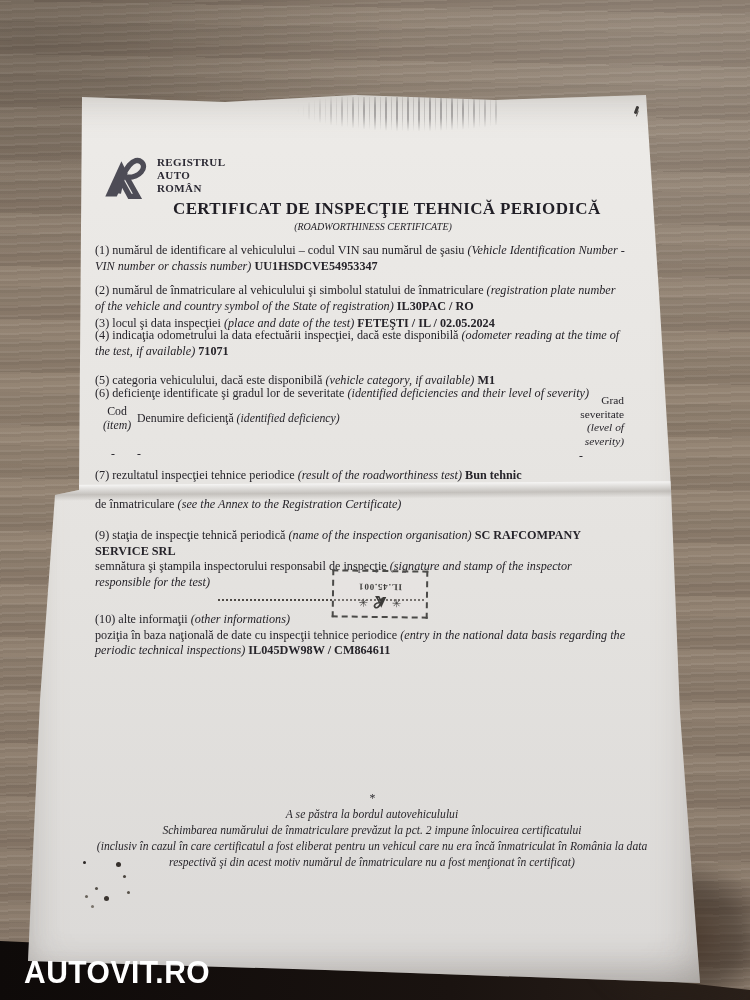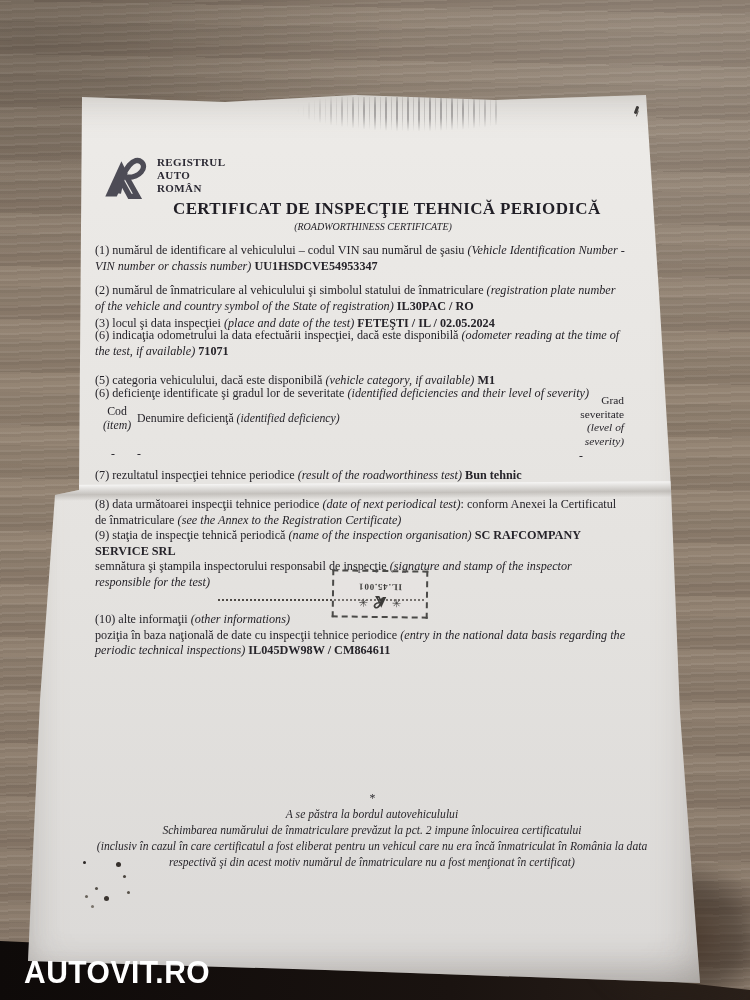--- a/index.html
+++ b/index.html
@@ -125,21 +125,21 @@
         <div class="rl"><span class="seg-i">VIN number or chassis number) </span><span class="seg-b">UU1HSDCVE54953347</span></div>
       </div>
     <div class="para p-i2">
         <div class="rl"><span class="seg-r">(2) numărul de înmatriculare al vehiculului şi simbolul statului de înmatriculare </span><span class="seg-i">(registration plate number</span></div>
         <div class="rl"><span class="seg-i">of the vehicle and country symbol of the State of registration) </span><span class="seg-b">IL30PAC / RO</span></div>
       </div>
     <div class="para p-i3">
         <div class="rl"><span class="seg-r">(3) locul şi data inspecţiei </span><span class="seg-i">(place and date of the test) </span><span class="seg-b">FETEŞTI / IL / 02.05.2024</span></div>
       </div>
     <div class="para p-i4">
-        <div class="rl"><span class="seg-r">(6) indicaţia odometrului la data efectuării inspecţiei, dacă este disponibilă </span><span class="seg-i">(odometer reading at the time of</span></div>
+        <div class="rl"><span class="seg-r">(4) indicaţia odometrului la data efectuării inspecţiei, dacă este disponibilă </span><span class="seg-i">(odometer reading at the time of</span></div>
         <div class="rl"><span class="seg-i">the test, if available) </span><span class="seg-b">71071</span></div>
       </div>
     <div class="para p-i5">
         <div class="rl"><span class="seg-r">(5) categoria vehiculului, dacă este disponibilă </span><span class="seg-i">(vehicle category, if available) </span><span class="seg-b">M1</span></div>
       </div>
     <div class="para p-i6">
         <div class="rl"><span class="seg-r">(6) deficienţe identificate şi gradul lor de severitate </span><span class="seg-i">(identified deficiencies and their level of severity)</span></div>
       </div>
 
     <div class="tbl">
@@ -158,21 +158,20 @@
         </div>
       <div class="t-d1">-</div>
       <div class="t-d2">-</div>
       <div class="t-d3">-</div>
     </div>
 
     <div class="para p-i7">
         <div class="rl"><span class="seg-r">(7) rezultatul inspecţiei tehnice periodice </span><span class="seg-i">(result of the roadworthiness test) </span><span class="seg-b">Bun tehnic</span></div>
       </div>
     <div class="para p-i8">
-        <div class="rl"><span class="seg-r">(8) data următoarei inspecţii tehnice periodice </span><span class="seg-i">(date of next periodical test)</span><span class="seg-r">: conform Anexei la Certificatul</span></div>
         <div class="rl"><span class="seg-r">de înmatriculare </span><span class="seg-i">(see the Annex to the Registration Certificate)</span></div>
       </div>
     <div class="para p-i9">
         <div class="rl"><span class="seg-r">(9) staţia de inspecţie tehnică periodică </span><span class="seg-i">(name of the inspection organisation) </span><span class="seg-b">SC RAFCOMPANY</span></div>
         <div class="rl"><span class="seg-b">SERVICE SRL</span></div>
         <div class="rl"><span class="seg-r">semnătura şi ştampila inspectorului responsabil de inspecţie </span><span class="seg-i">(signature and stamp of the inspector</span></div>
         <div class="rl"><span class="seg-i">responsible for the test)</span></div>
       </div>
 
     <div class="dots-line"></div>

